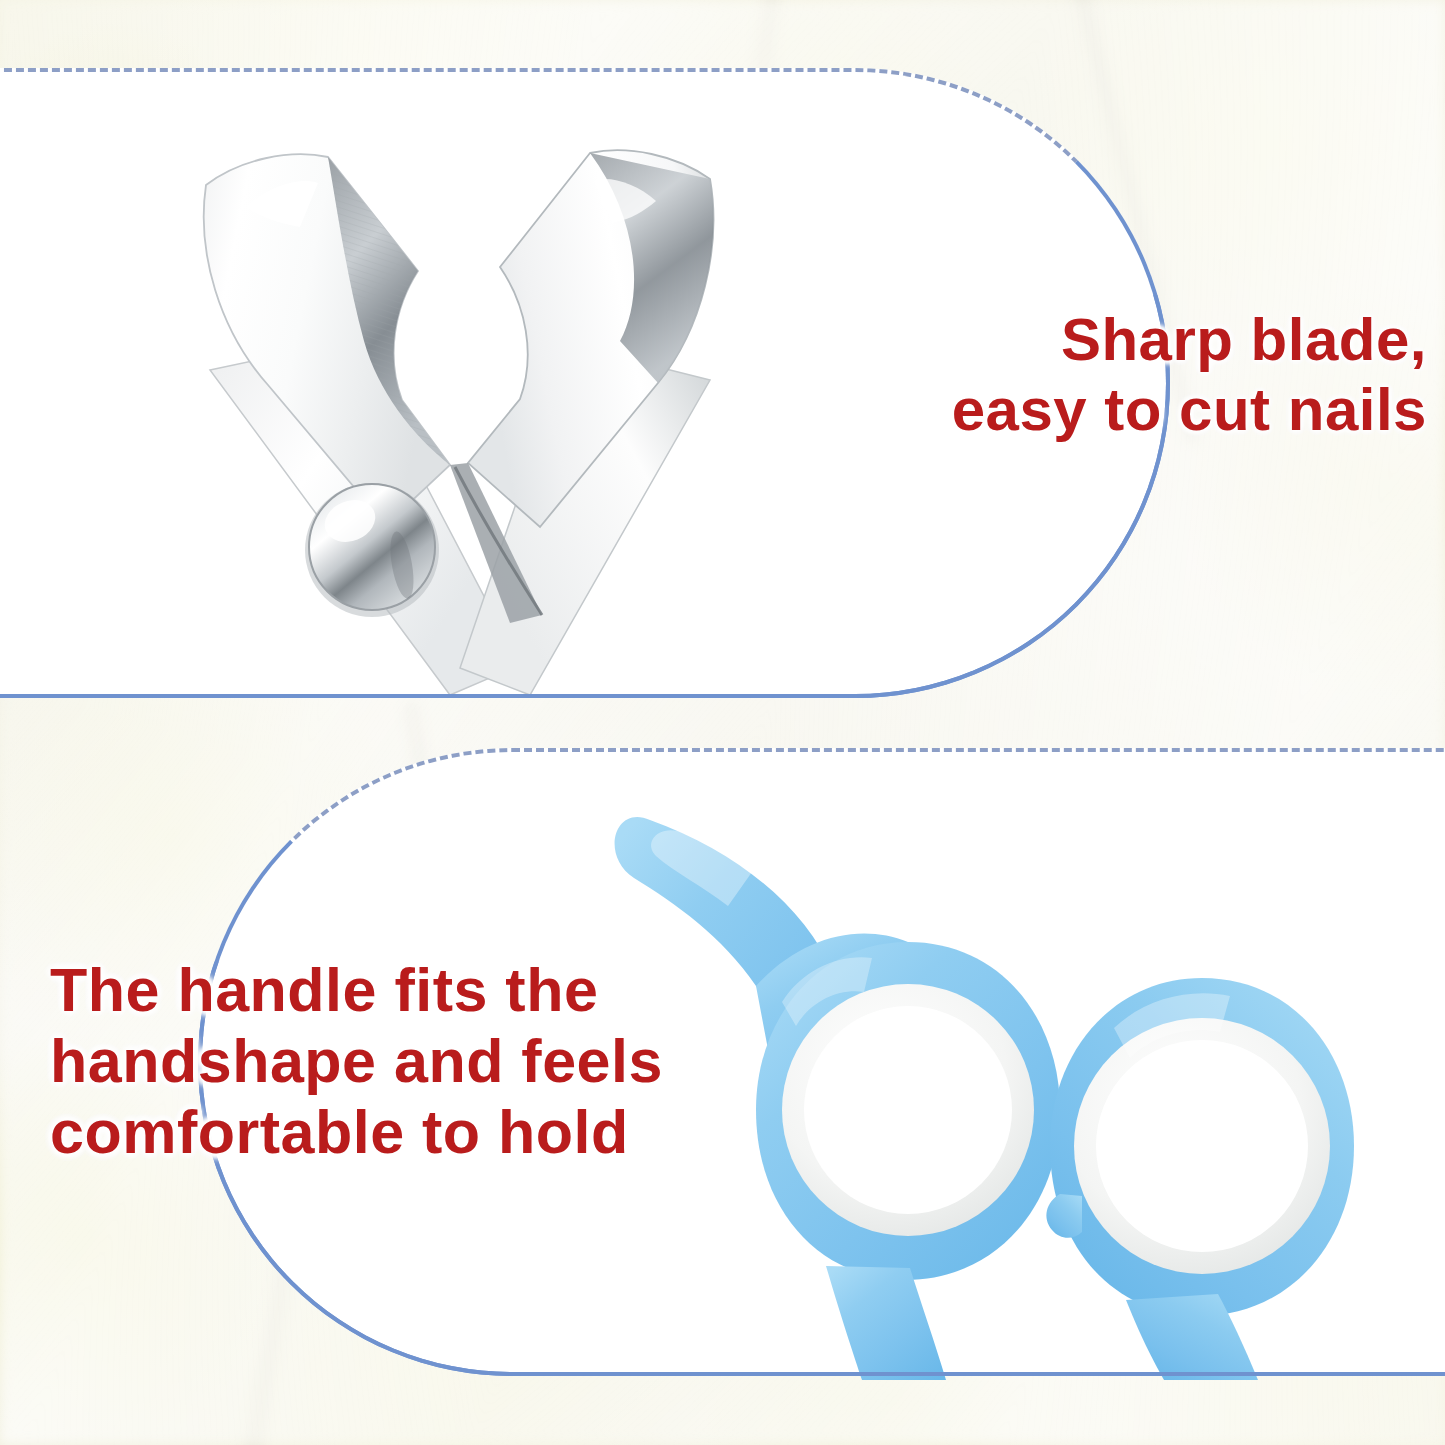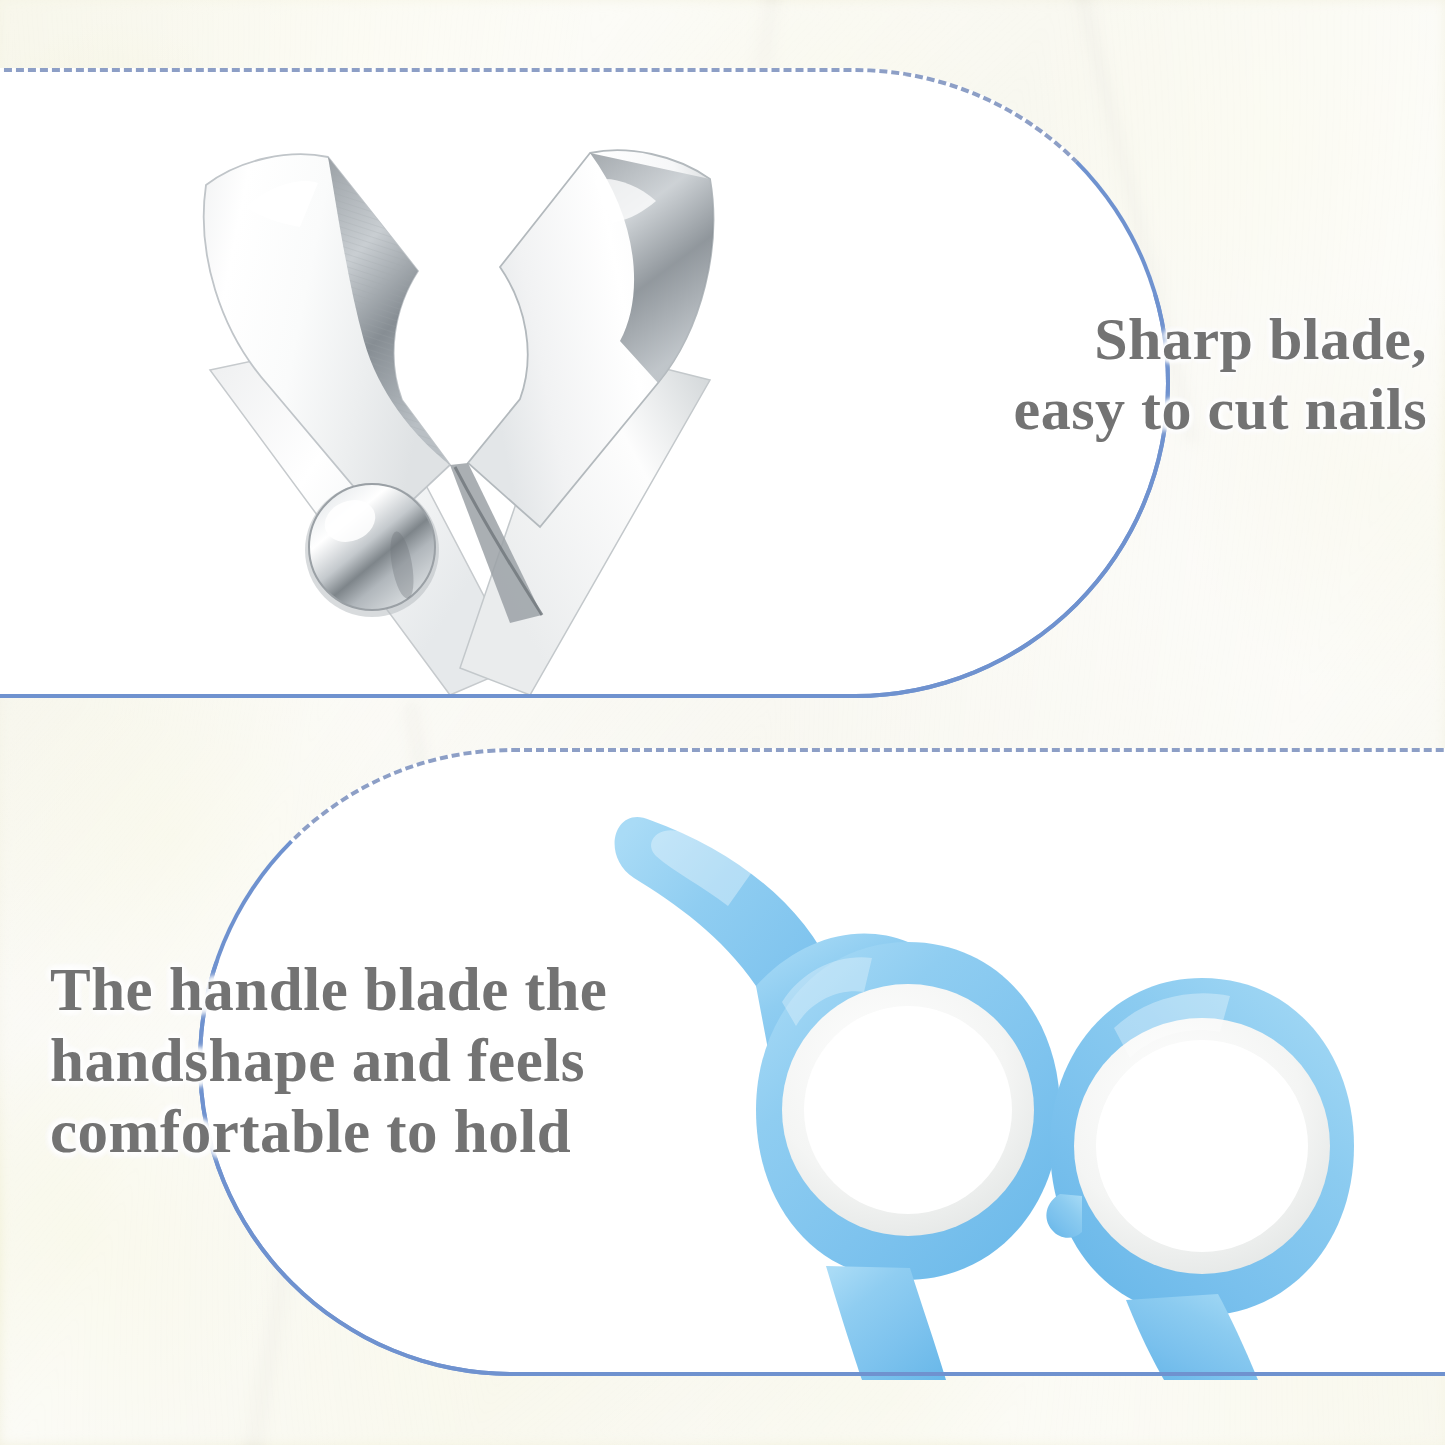--- a/index.html
+++ b/index.html
@@ -127,22 +127,22 @@
     border-right: 0;
     border-top-color: transparent;
     box-sizing: border-box;
     clip-path: polygon(0% 34%, 100% 34%, 100% 101%, 0% 101%);
     pointer-events: none;
   }
 
   
   .caption {
     position: absolute;
-    color: #737373;
-    font-family: Liberation Serif, serif;
+    color: #b91c1c;
+    font-family: Liberation Sans, sans-serif;
     font-weight: 700;
     line-height: 1.16;
     letter-spacing: 0.5px;
     white-space: pre-line;
   }
   .caption-top {
     right: 18px;
     top: 305px;
     font-size: 60px;
     text-align: right;
@@ -326,17 +326,17 @@
 
     <circle cx="612" cy="386" r="128" fill="url(#ringW)"></circle>
     <circle cx="612" cy="386" r="106" fill="#ffffff"></circle>
 
     <path d="M 524 268 C 556 238 600 228 640 236 L 630 272 C 598 266 562 276 540 298 Z" fill="#ffffff" opacity="0.32"></path>
   </svg>
 
   <div class="panel-bot-border"></div>
   <div class="panel-bot-solidarc"></div>
 
-  <div class="caption caption-bot">The handle blade the
+  <div class="caption caption-bot">The handle fits the
 handshape and feels
 comfortable to hold</div>
 
 </div>
 
 </body></html>

